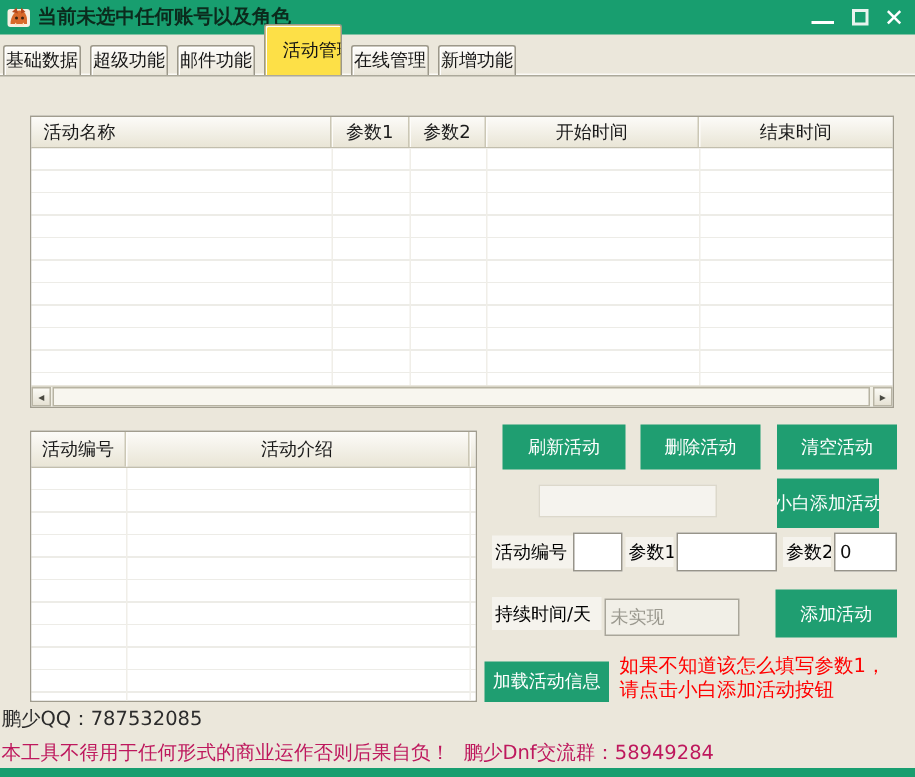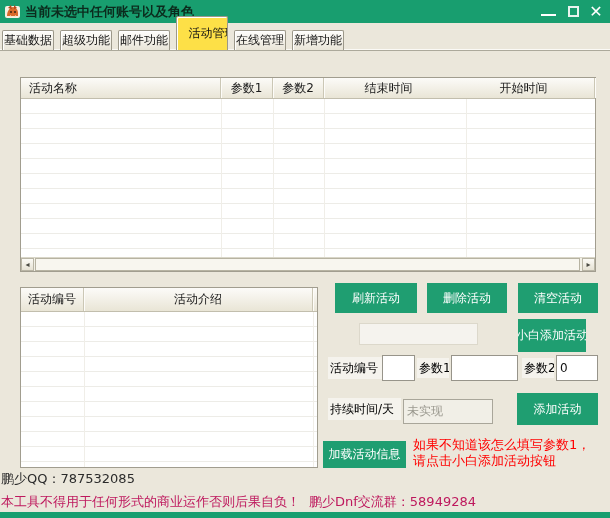--- a/index.html
+++ b/index.html
@@ -112,22 +112,22 @@
     <div class="tab selected">活动管理</div>
     <div class="tab">在线管理</div>
     <div class="tab">新增功能</div>
   </div>
 
   <div class="lv" style="left:20px; top:77px; width:576px; height:195px;">
     <div class="lv-header" style="height:21px;">
       <div class="lv-h-cell first" style="width:200px;">活动名称</div>
       <div class="lv-h-cell" style="width:52px;">参数1</div>
       <div class="lv-h-cell" style="width:51px;">参数2</div>
+      <div class="lv-h-cell" style="width:142px;">开始时间</div>
       <div class="lv-h-cell stub" style="flex:1;">结束时间</div>
-      <div class="lv-h-cell" style="width:142px;">开始时间</div>
     </div>
     <div class="lv-body" style="top:21px; bottom:14px;"></div>
     <div class="col-line" style="left:200px; top:21px; bottom:14px;"></div>
     <div class="col-line" style="left:252px; top:21px; bottom:14px;"></div>
     <div class="col-line" style="left:303px; top:21px; bottom:14px;"></div>
     <div class="col-line" style="left:445px; top:21px; bottom:14px;"></div>
     <div class="hscroll">
       <div class="sbtn">
           <span>◂</span>
         </div>

